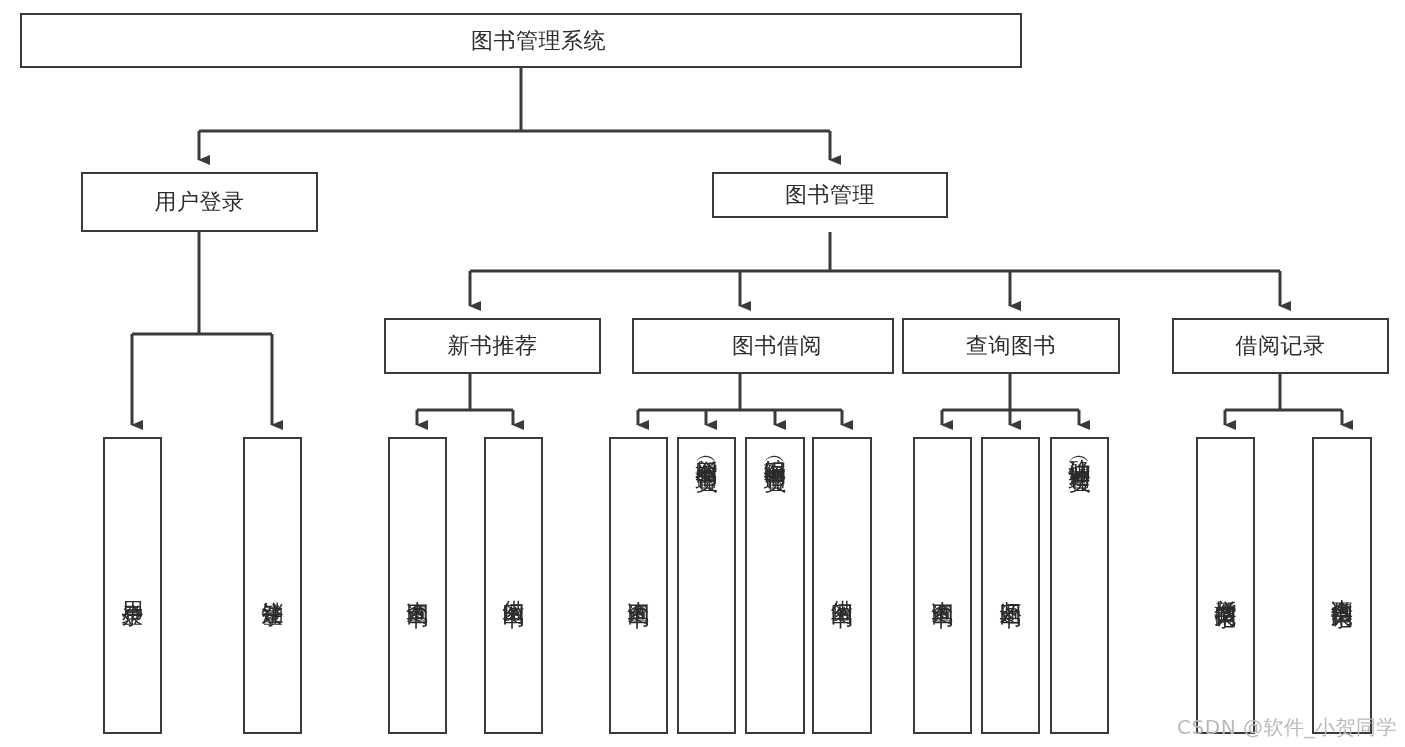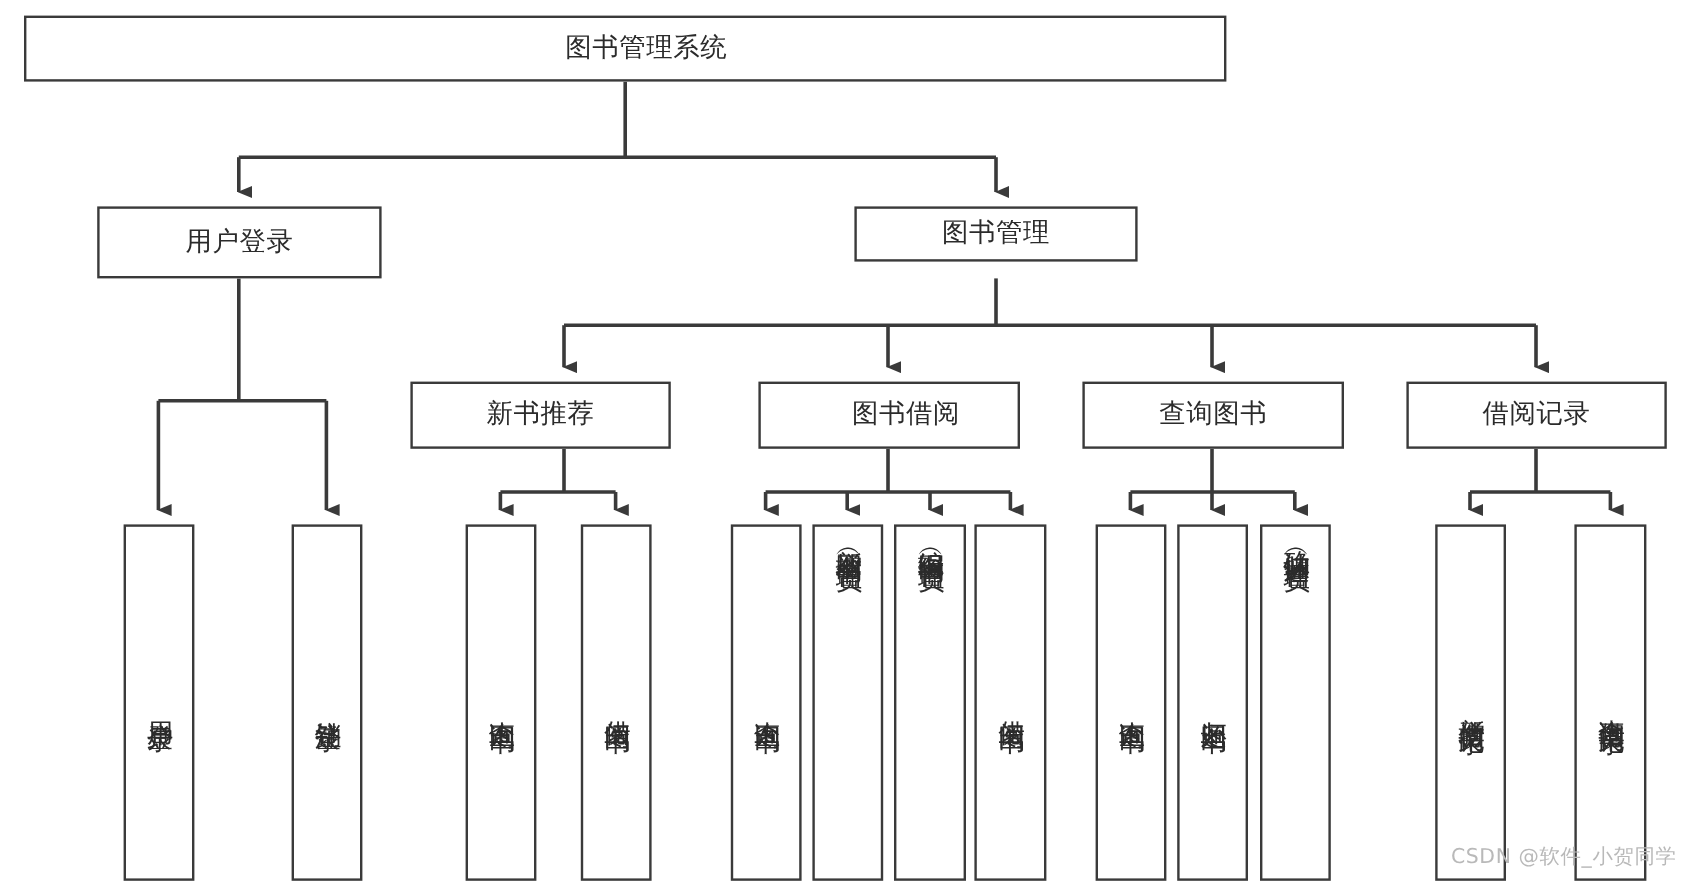--- a/index.html
+++ b/index.html
@@ -59,22 +59,22 @@
     letter-spacing: 2px;
     line-height: 1;
     padding-top: 2px;
   }
   .node.vert.centered {
     align-items: center;
   }
   #watermark {
     position: absolute;
     right: 8px;
-    bottom: 22px;
-    font-size: 17px;
+    bottom: 6px;
+    font-size: 20px;
     color: #b9b9b9;
     letter-spacing: 0.5px;
     white-space: nowrap;
   }
 </style>
 </head>
 <body>
 
 <div id="canvas">
 
@@ -133,25 +133,25 @@
   </div>
 
   <div class="node horiz" style="left:81px; top:172px; width:237px; height:60px;">
     <span class="label">用户登录</span>
   </div>
 
   <div class="node horiz" style="left:712px; top:172px; width:236px; height:46px;">
     <span class="label">图书管理</span>
   </div>
 
-  <div class="node horiz" style="left:342px; top:318px; width:217px; height:56px;">
+  <div class="node horiz" style="left:384px; top:318px; width:217px; height:56px;">
     <span class="label">新书推荐</span>
   </div>
 
-  <div class="node horiz" style="left:632px; top:318px; width:218px; height:56px;padding-left:28px;">
+  <div class="node horiz" style="left:632px; top:318px; width:262px; height:56px;padding-left:28px;">
     <span class="label">图书借阅</span>
   </div>
 
   <div class="node horiz" style="left:902px; top:318px; width:218px; height:56px;">
     <span class="label">查询图书</span>
   </div>
 
   <div class="node horiz" style="left:1172px; top:318px; width:217px; height:56px;">
     <span class="label">借阅记录</span>
   </div>

